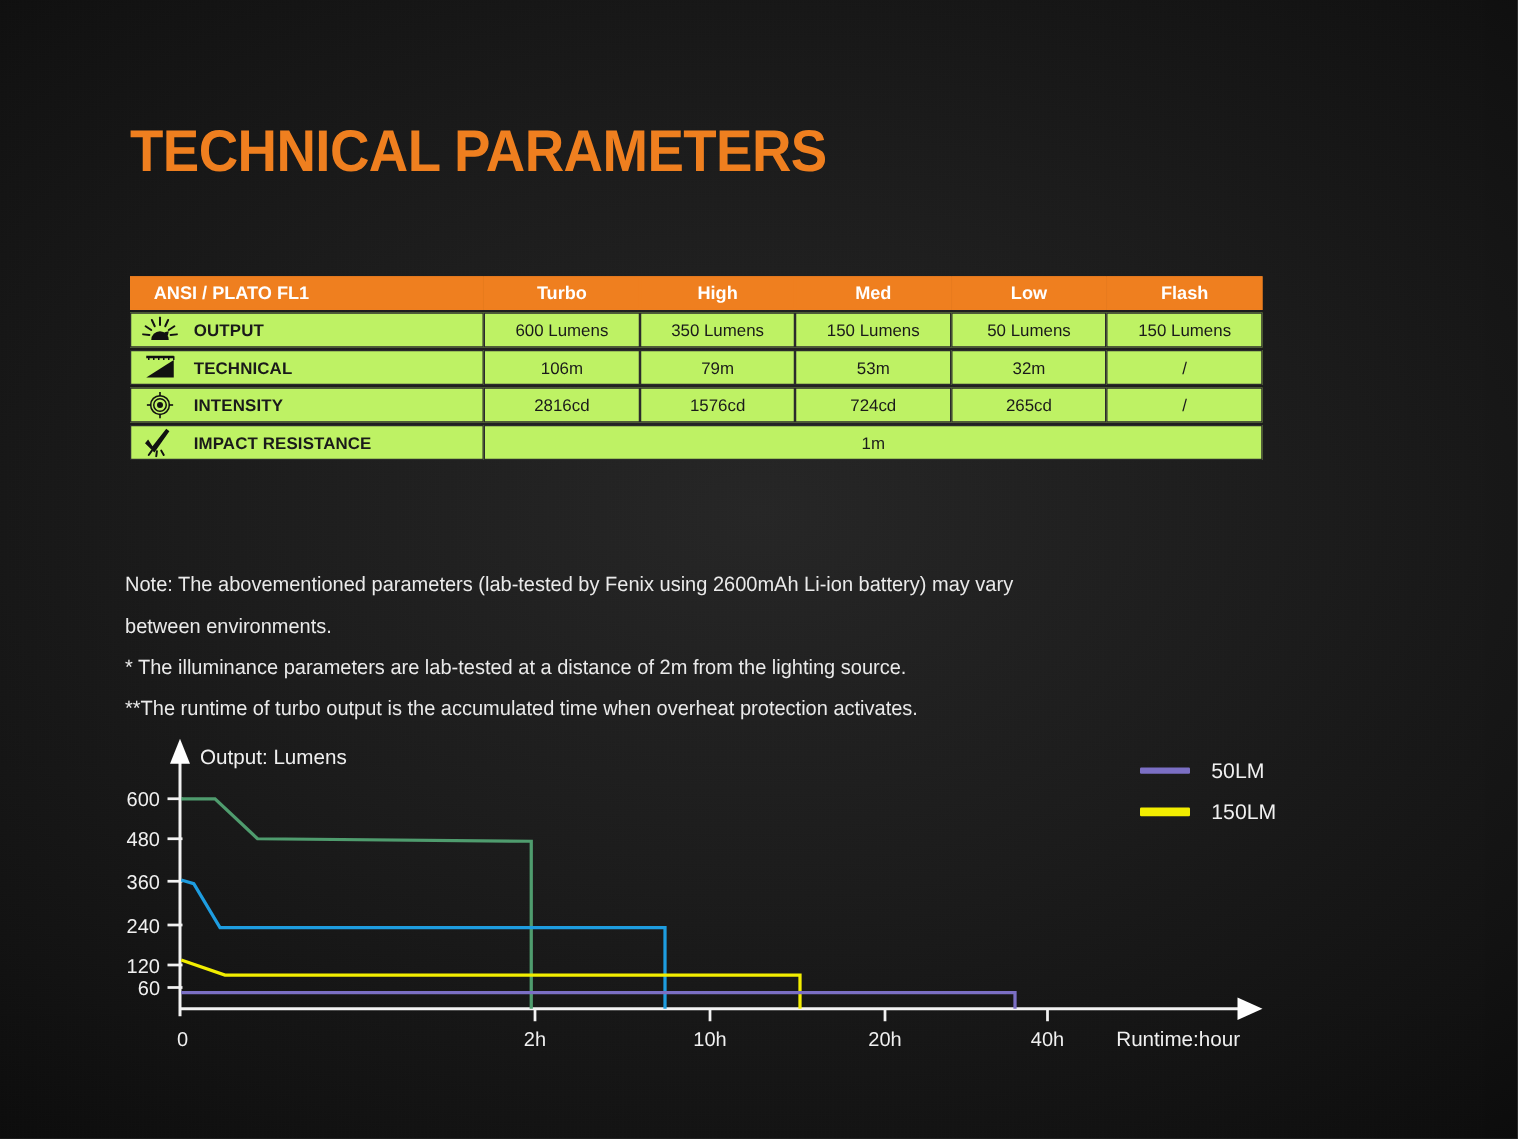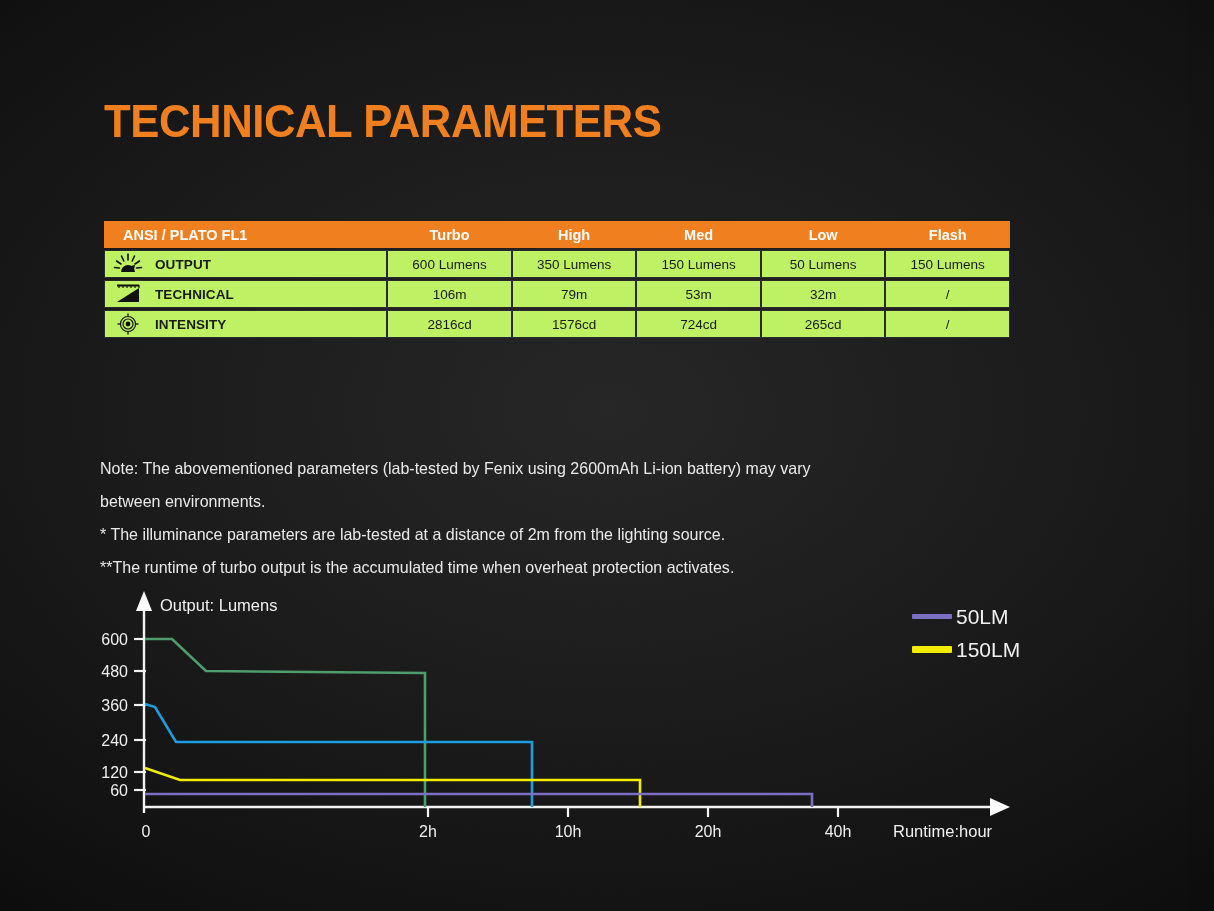--- a/index.html
+++ b/index.html
@@ -134,23 +134,23 @@
     display: flex;
     align-items: center;
     height: 33px;
   }
   .legend-swatch {
     width: 40px;
     height: 5px;
     border-radius: 1px;
   }
   .legend-label {
-    margin-left: 4px;
+    margin-left: 17px;
     color: #f0f0f0;
-    font-size: 21px;
+    font-size: 17px;
     font-family: "Liberation Sans Narrow", "Liberation Sans", sans-serif;
   }
 </style>
 </head>
 <body>
 
 <div class="page">
   <div class="grain"></div>
 
   <div class="title">TECHNICAL PARAMETERS</div>
@@ -252,20 +252,38 @@
             <span class="rl-text">INTENSITY</span>
           </div>
         </td>
         <td>2816cd</td>
         <td>1576cd</td>
         <td>724cd</td>
         <td>265cd</td>
         <td>/</td>
       </tr>
 
+      <tr>
+        <td class="rowlabel">
+          <div class="rowlabel-inner">
+            <span class="ico">
+              <svg width="30" height="24" viewBox="0 0 30 24">
+                <path d="M20 1 L9 15 L5.5 9.5 L3 12.5 L10.5 20 L22.5 3 Z" fill="#111"></path>
+                <g stroke="#111" stroke-width="1.6" stroke-linecap="round">
+                  <line x1="6" y1="22" x2="8.5" y2="18.5"></line>
+                  <line x1="12" y1="23" x2="12.5" y2="19"></line>
+                  <line x1="18" y1="22" x2="16" y2="18.5"></line>
+                </g>
+              </svg>
+            </span>
+            <span class="rl-text">IMPACT RESISTANCE</span>
+          </div>
+        </td>
+        <td class="merged" colspan="5">1m</td>
+      </tr>
 
 
     </tbody>
   </table>
 
   <div class="notes">
     <p>Note: The abovementioned parameters (lab-tested by Fenix using 2600mAh Li-ion battery) may vary</p>
     <p>between environments.</p>
     <p>* The illuminance parameters are lab-tested at a distance of 2m from the lighting source.</p>
     <p>**The runtime of  turbo output is the accumulated time when overheat protection activates.</p>

